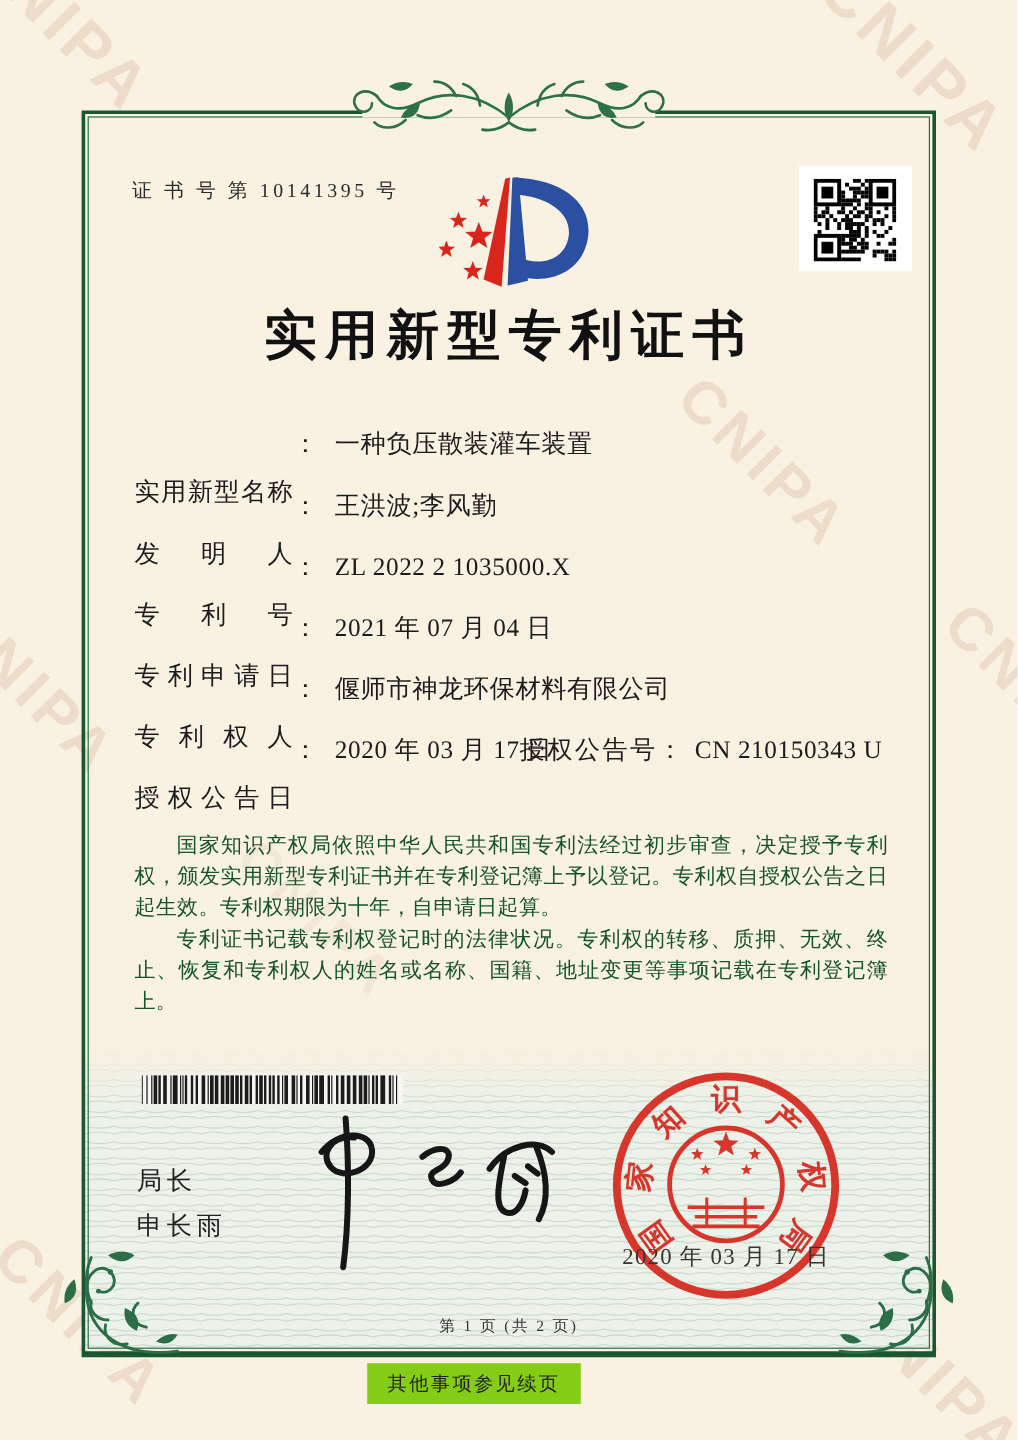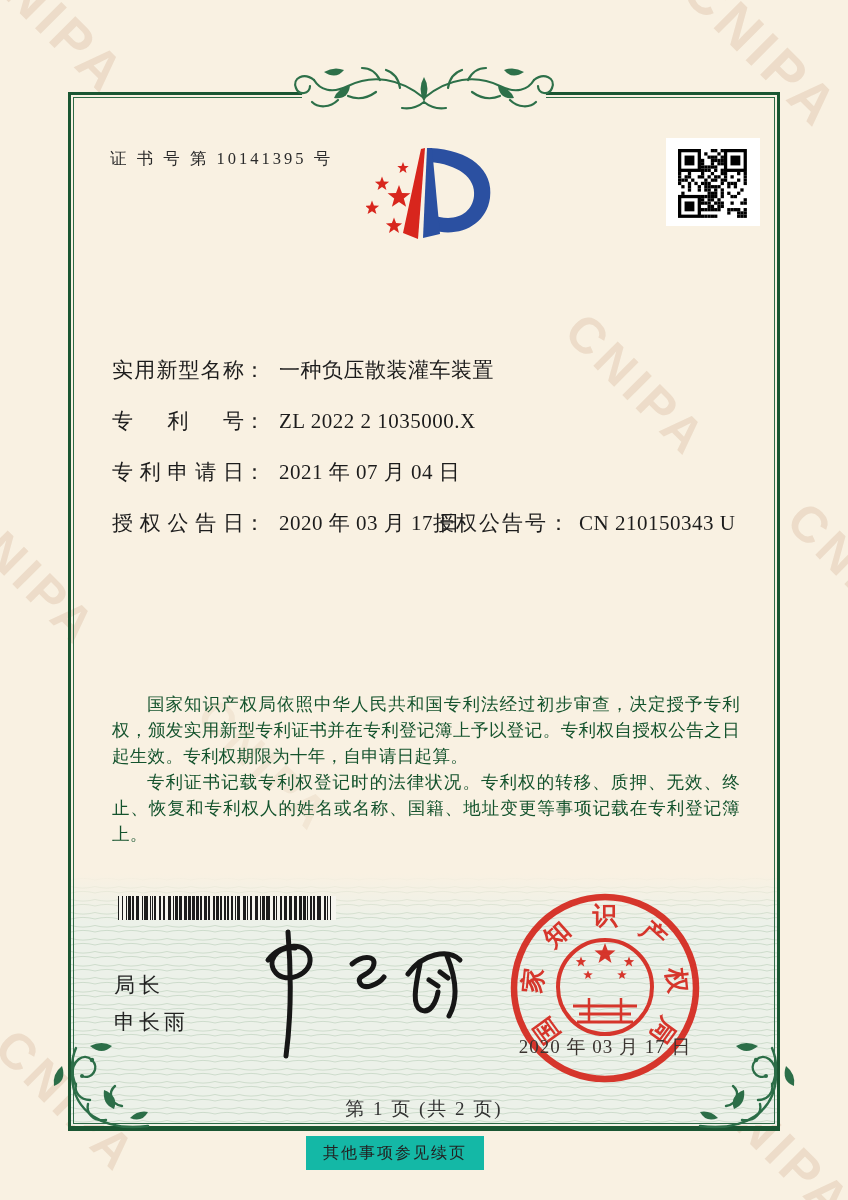--- a/index.html
+++ b/index.html
@@ -33,21 +33,21 @@
   
   .cert-no{position:absolute;left:110px;top:148px;font-size:16.5px;letter-spacing:3px;color:#2b2b2b;white-space:pre;}
   .logo{position:absolute;left:366px;top:134px;}
   .qr-box{position:absolute;left:666px;top:138px;width:94px;height:88px;background:#ffffff;}
   .qr-box svg{position:absolute;left:12px;top:11px;}
   .title{position:absolute;left:68px;top:250px;width:712px;text-align:center;
          font-size:44px;font-weight:700;letter-spacing:7px;color:#111;}
   
   .fields{position:absolute;left:112px;top:356px;width:600px;font-size:21px;}
   .f-row{position:relative;height:51px;}
-  .f-label{display:inline-block;width:132px;text-align:justify;text-align-last:justify;vertical-align:top;}
+  .f-label{display:inline-block;width:132px;text-align:justify;text-align-last:justify;vertical-align:top;margin-top:40px;}
   .f-colon{display:inline-block;}
   .f-value{margin-left:14px;white-space:pre;letter-spacing:0.5px;}
   .f-second{position:absolute;left:321px;top:0;white-space:nowrap;}
   .f-second .f-label2{letter-spacing:2px;margin-top:16px;}
   .f-second .f-value{margin-left:10px;margin-top:48px;}
   
   .body-text{position:absolute;left:112px;top:691px;width:628px;font-size:17.5px;line-height:26px;
              text-align:justify;letter-spacing:0.3px;color:#14532d;}
   .body-text p{margin:0;text-indent:2em;}
   
@@ -57,22 +57,22 @@
           font-family:"Liberation Sans","DejaVu Sans",sans-serif;color:#222;}
   .signature{position:absolute;left:232px;top:920px;}
   
   .seal{position:absolute;left:507px;top:890px;width:196px;height:196px;}
   .seal-date{position:absolute;left:508px;top:1034px;width:194px;text-align:center;
              font-size:19px;letter-spacing:1px;color:#3a3430;white-space:pre;}
   .ring-char{font-size:25px;font-weight:bold;fill:#d5281e;
              font-family:"Liberation Serif","DejaVu Serif",serif;}
   
   .page-num{position:absolute;left:68px;top:1096px;width:712px;text-align:center;
-            font-size:19px;letter-spacing:2px;color:#333;white-space:pre;}
-  .cont-box{position:absolute;left:306px;top:1136px;width:178px;height:34px;background:#14b8a6;
+            font-size:13px;letter-spacing:2px;color:#333;white-space:pre;}
+  .cont-box{position:absolute;left:306px;top:1136px;width:178px;height:34px;background:#84cc16;
             display:flex;align-items:center;justify-content:center;font-size:16px;
             letter-spacing:2px;color:#222;}
 </style>
 </head>
 <body>
 
 <div class="page">
 
   <span class="wm wm1">CNIPA</span>
   <span class="wm wm2">CNIPA</span>
@@ -351,30 +351,37 @@
         <rect x="6.56" y="6.56" width="9.84" height="9.84" fill="#000"></rect>
         <rect x="45.919999999999995" y="0" width="22.959999999999997" height="22.959999999999997" fill="#000"></rect>
         <rect x="49.199999999999996" y="3.28" width="16.4" height="16.4" fill="#fff"></rect>
         <rect x="52.48" y="6.56" width="9.84" height="9.84" fill="#000"></rect>
         <rect x="0" y="45.919999999999995" width="22.959999999999997" height="22.959999999999997" fill="#000"></rect>
         <rect x="3.28" y="49.199999999999996" width="16.4" height="16.4" fill="#fff"></rect>
         <rect x="6.56" y="52.48" width="9.84" height="9.84" fill="#000"></rect>
       </svg>
   </div>
 
+  <div class="title">实用新型专利证书</div>
 
   <div class="fields">
     <div class="f-row">
       <span class="f-label">实用新型名称</span><span class="f-colon">：</span><span class="f-value">一种负压散装灌车装置</span>
+    </div>
+    <div class="f-row">
+      <span class="f-label">发明人</span><span class="f-colon">：</span><span class="f-value">王洪波;李风勤</span>
     </div>
     <div class="f-row">
       <span class="f-label">专利号</span><span class="f-colon">：</span><span class="f-value">ZL 2022 2 1035000.X</span>
     </div>
     <div class="f-row">
       <span class="f-label">专利申请日</span><span class="f-colon">：</span><span class="f-value">2021 年 07 月 04 日</span>
+    </div>
+    <div class="f-row">
+      <span class="f-label">专利权人</span><span class="f-colon">：</span><span class="f-value">偃师市神龙环保材料有限公司</span>
     </div>
     <div class="f-row">
       <span class="f-label">授权公告日</span><span class="f-colon">：</span><span class="f-value">2020 年 03 月 17 日</span>
       <span class="f-second">
         <span class="f-label2">授权公告号</span><span class="f-colon">：</span><span class="f-value">CN 210150343 U</span>
       </span>
     </div>
   </div>
 
   <div class="body-text">

